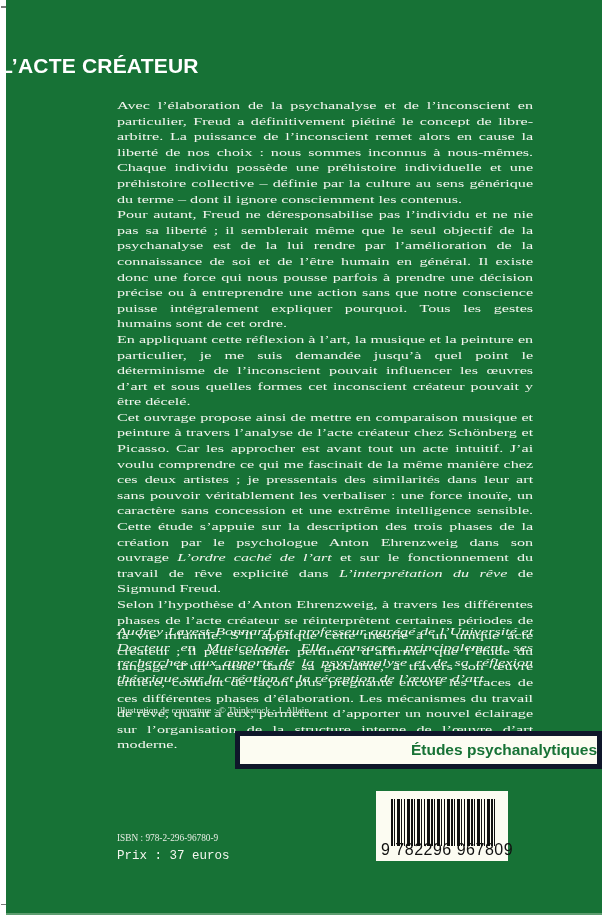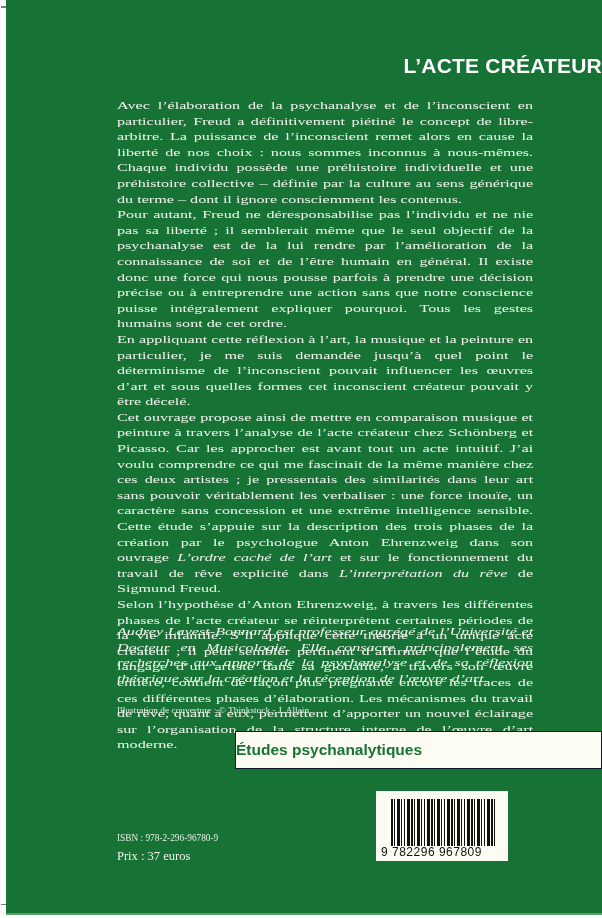--- a/index.html
+++ b/index.html
@@ -6,21 +6,21 @@
     body {
       width: 602px; height: 918px; position: relative; overflow: hidden;
       background: #ffffff;
     }
     .crop-mark { position: absolute; background: #7a7a7a; }
     .cover {
       position: absolute; left: 6px; top: 0; width: 596px; height: 915px;
       background: #177236;
     }
     .title {
-      position: absolute; left: 0; width: 602px; top: 54px; text-align: right;
+      position: absolute; left: 0; width: 602px; top: 54px; text-align: left;
       font-family: "Liberation Sans", sans-serif; font-weight: bold;
       font-size: 21px; color: #ffffff; letter-spacing: 0.2px;
     }
     .body-text {
       position: absolute; left: 117px; width: 291px; top: 98px;
       font-family: "Liberation Serif", serif; font-size: 11.3px;
       line-height: 15.6px; color: #f4f6ef; text-align: justify;
       transform: scaleX(1.43); transform-origin: left top;
     }
     .body-text p { margin: 0; }
@@ -31,49 +31,49 @@
       font-size: 11.3px; line-height: 15.6px; color: #f4f6ef; text-align: justify;
       transform: scaleX(1.43); transform-origin: left top;
     }
     .credit {
       position: absolute; left: 117px; top: 705px;
       font-family: "Liberation Serif", serif; font-size: 8.5px; color: #e8ede4;
       transform: scaleX(1.1); transform-origin: left top;
     }
     .series-banner {
       position: absolute; left: 235px; top: 731px; width: 367px; height: 38px;
-      background: #fcfcf2; border: 1px solid #0f172a; box-sizing: border-box;
-      display: flex; align-items: center; justify-content: flex-start;
+      background: #fcfcf2; border: 5px solid #0f172a; box-sizing: border-box;
+      display: flex; align-items: center; justify-content: flex-end;
     }
     .series-label {
       font-family: "Liberation Sans", sans-serif; font-weight: bold;
       font-size: 15.5px; color: #177236;
     }
     .isbn {
       position: absolute; left: 117px; top: 833px;
       font-family: "Liberation Serif", serif; font-size: 9.3px; color: #e8ede4; text-align: center;
     }
     .price {
       position: absolute; left: 117px; top: 849px;
-      font-family: Liberation Serif, serif; font-size: 12.5px; color: #f4f6ef;
+      font-family: Liberation Mono, monospace; font-size: 12.5px; color: #f4f6ef;
     }
     .barcode {
       position: absolute; left: 376px; top: 791px; width: 132px; height: 70px;
       background: #fcfcf2;
     }
     .bars {
       position: absolute; left: 15px; top: 8px; width: 106px; height: 47px;
       background: repeating-linear-gradient(90deg,
         #111 0 2px, #fcfcf2 2px 3px, #111 3px 4px, #fcfcf2 4px 6px,
         #111 6px 9px, #fcfcf2 9px 10px, #111 10px 11px, #fcfcf2 11px 13px,
         #111 13px 14px, #fcfcf2 14px 16px, #111 16px 19px, #fcfcf2 19px 20px);
     }
     .barcode-digits {
       position: absolute; left: 5px; bottom: 2px; width: 124px;
-      font-family: "Liberation Sans", sans-serif; font-size: 12px;
+      font-family: "Liberation Sans", sans-serif; font-size: 16px;
       color: #111; letter-spacing: 0.5px; white-space: nowrap;
     }
     .bottom-line {
       position: absolute; left: 6px; top: 913px; width: 596px; height: 2px;
       background: #5e9d70;
     }
   </style>
 </head>
 <body>
 

